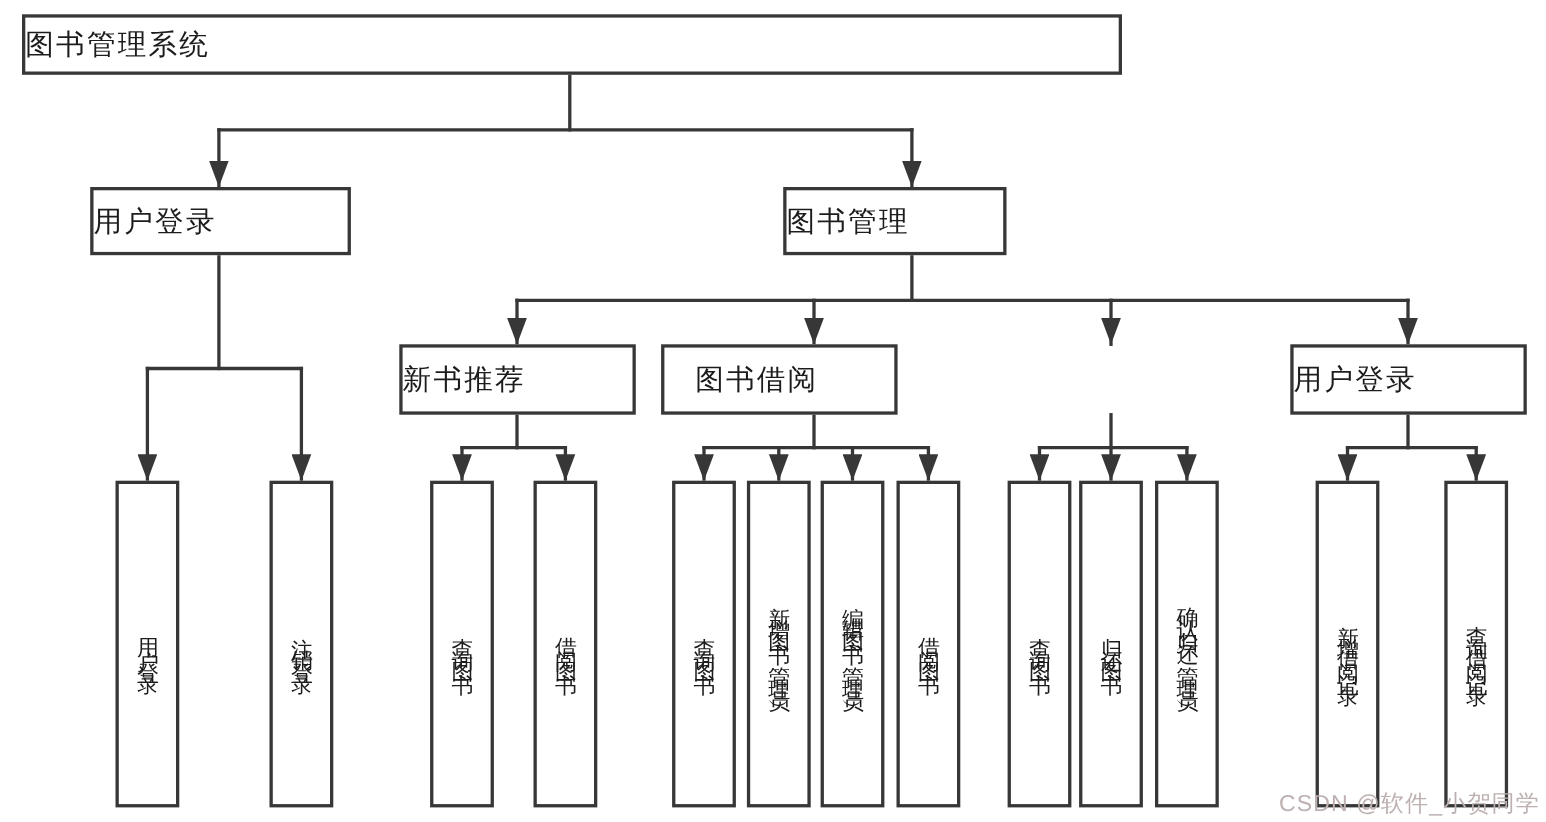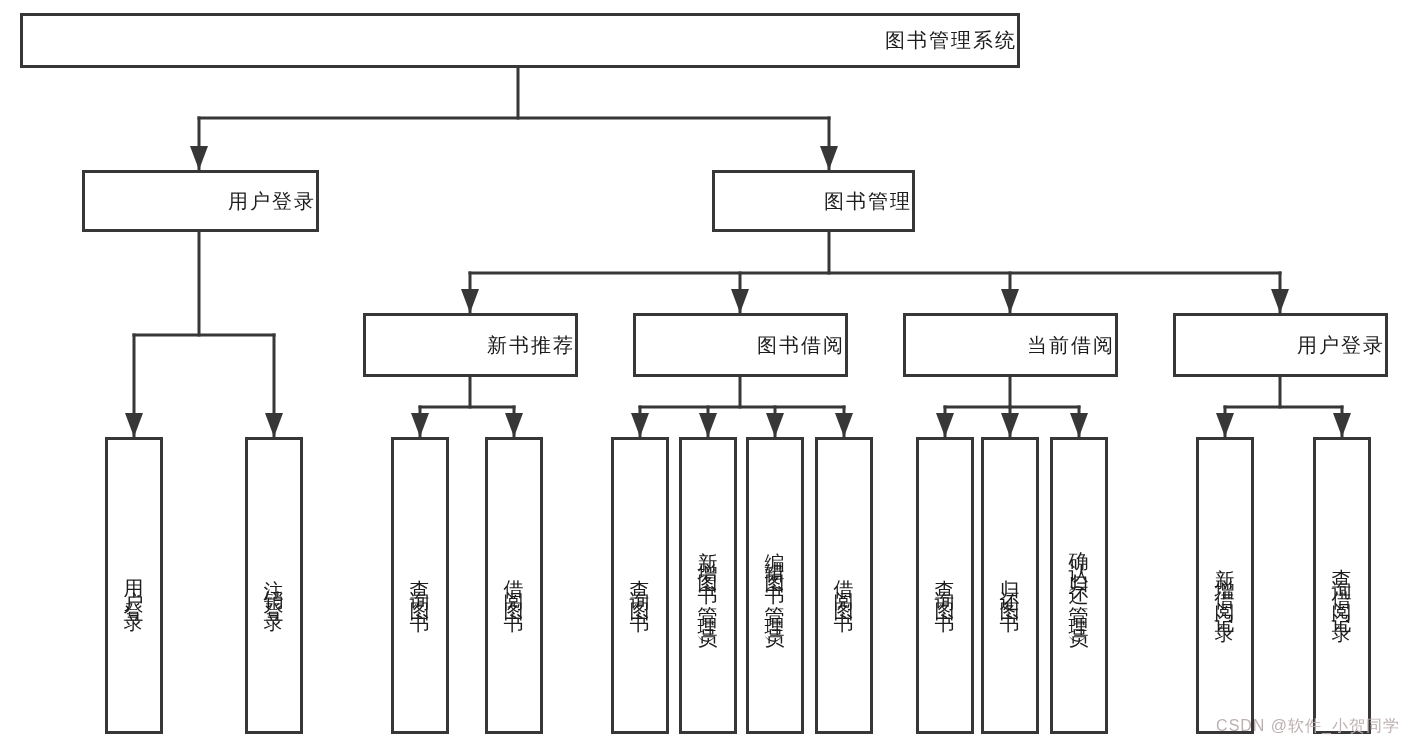--- a/index.html
+++ b/index.html
@@ -17,22 +17,22 @@
     width: 1405px; height: 747px;
     pointer-events: none;
   }
   .box {
     position: absolute;
     box-sizing: border-box;
     border: 3px solid #373737;
     background: #ffffff;
     display: flex;
     align-items: center;
-    justify-content: flex-end;
-    font-size: 20px;
+    justify-content: flex-start;
+    font-size: 26px;
     letter-spacing: 2px;
     color: #1c1c1c;
     white-space: nowrap;
   }
   .vbox {
     position: absolute;
     box-sizing: border-box;
     border: 3px solid #373737;
     background: #ffffff;
     top: 437px;
@@ -47,21 +47,21 @@
     text-orientation: mixed;
     font-size: 20px;
     letter-spacing: 11px;
     line-height: 1;
     color: #1c1c1c;
   }
   .watermark {
     position: absolute;
     right: 5px;
     top: 716px;
-    font-size: 16px;
+    font-size: 21px;
     letter-spacing: 1px;
     color: #bdb0b0;
     white-space: nowrap;
   }
 </style>
 </head>
 <body>
 
 <div class="canvas">
 
@@ -129,25 +129,22 @@
   <div class="box" style="left:82px; top:170px; width:237px; height:62px;">
     <span>用户登录</span>
   </div>
   <div class="box" style="left:712px; top:170px; width:203px; height:62px;">
     <span>图书管理</span>
   </div>
 
   <div class="box" style="left:363px; top:313px; width:215px; height:64px;">
     <span>新书推荐</span>
   </div>
-  <div class="box" style="left:633px; top:313px; width:215px; height:64px;">
+  <div class="box" style="left:601px; top:313px; width:215px; height:64px;padding-left:28px;">
     <span>图书借阅</span>
-  </div>
-  <div class="box" style="left:903px; top:313px; width:215px; height:64px;">
-    <span>当前借阅</span>
   </div>
   <div class="box" style="left:1173px; top:313px; width:215px; height:64px;">
     <span>用户登录</span>
   </div>
 
   <div class="vbox" style="left:105px;">
     <span class="vlabel">用户登录</span>
   </div>
   <div class="vbox" style="left:245px;">
     <span class="vlabel">注销登录</span>

